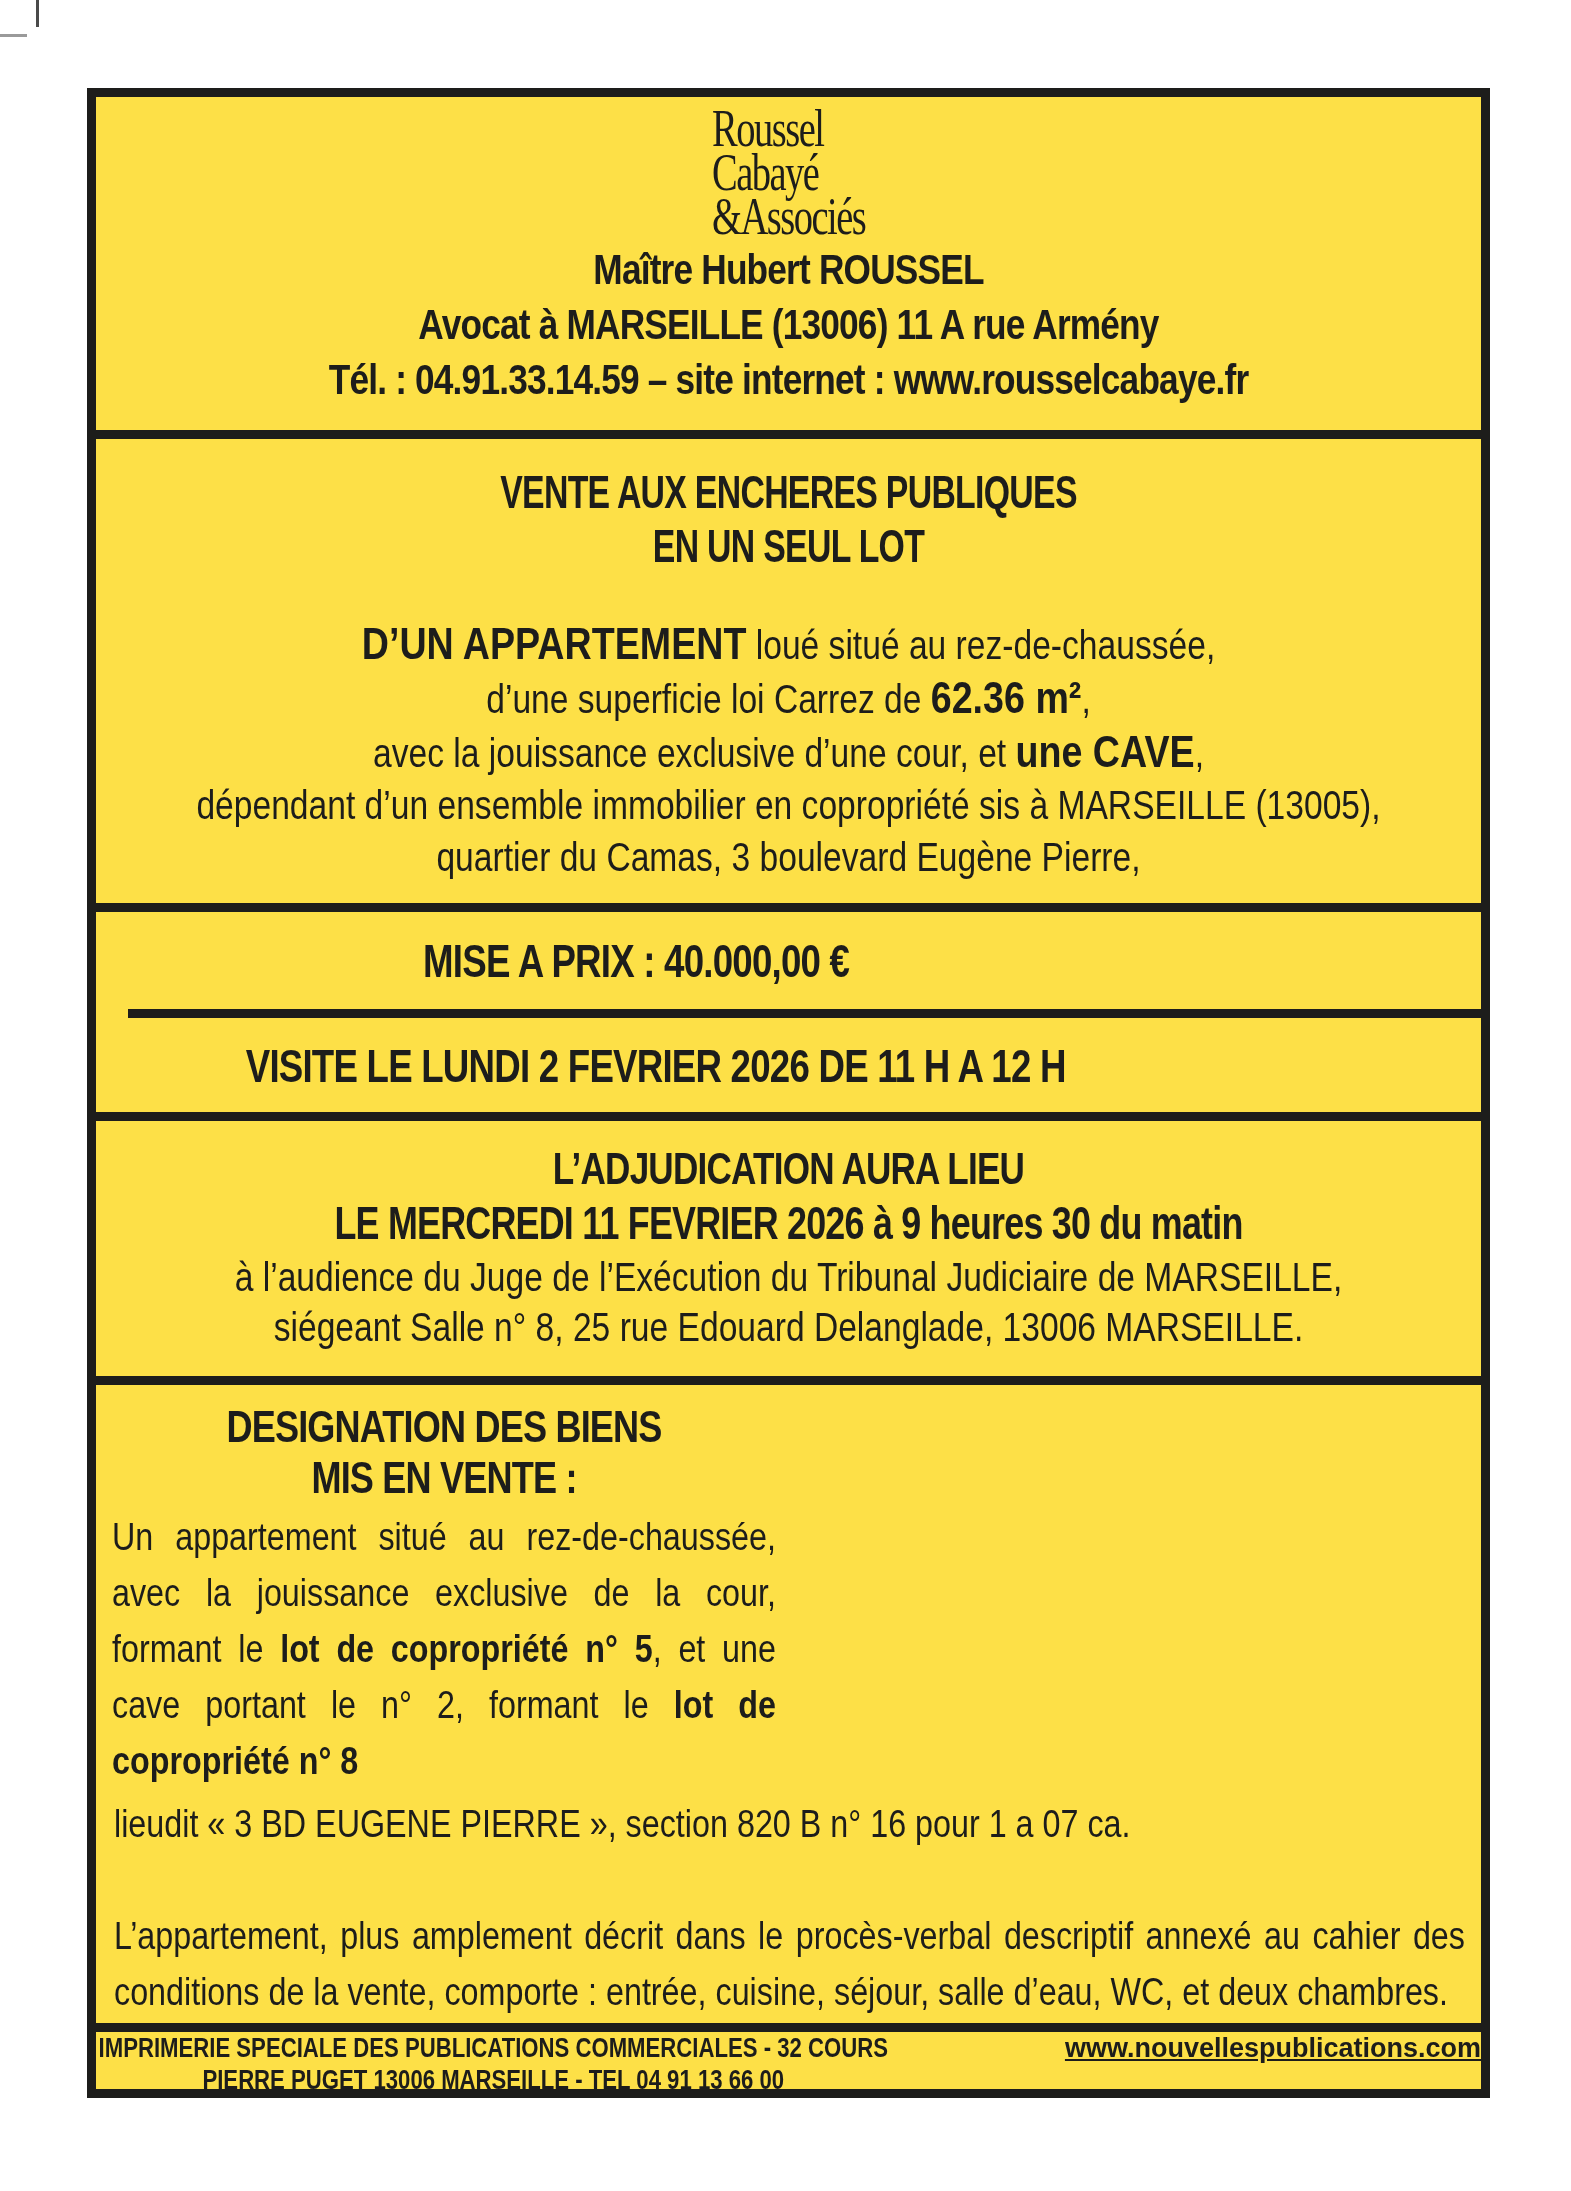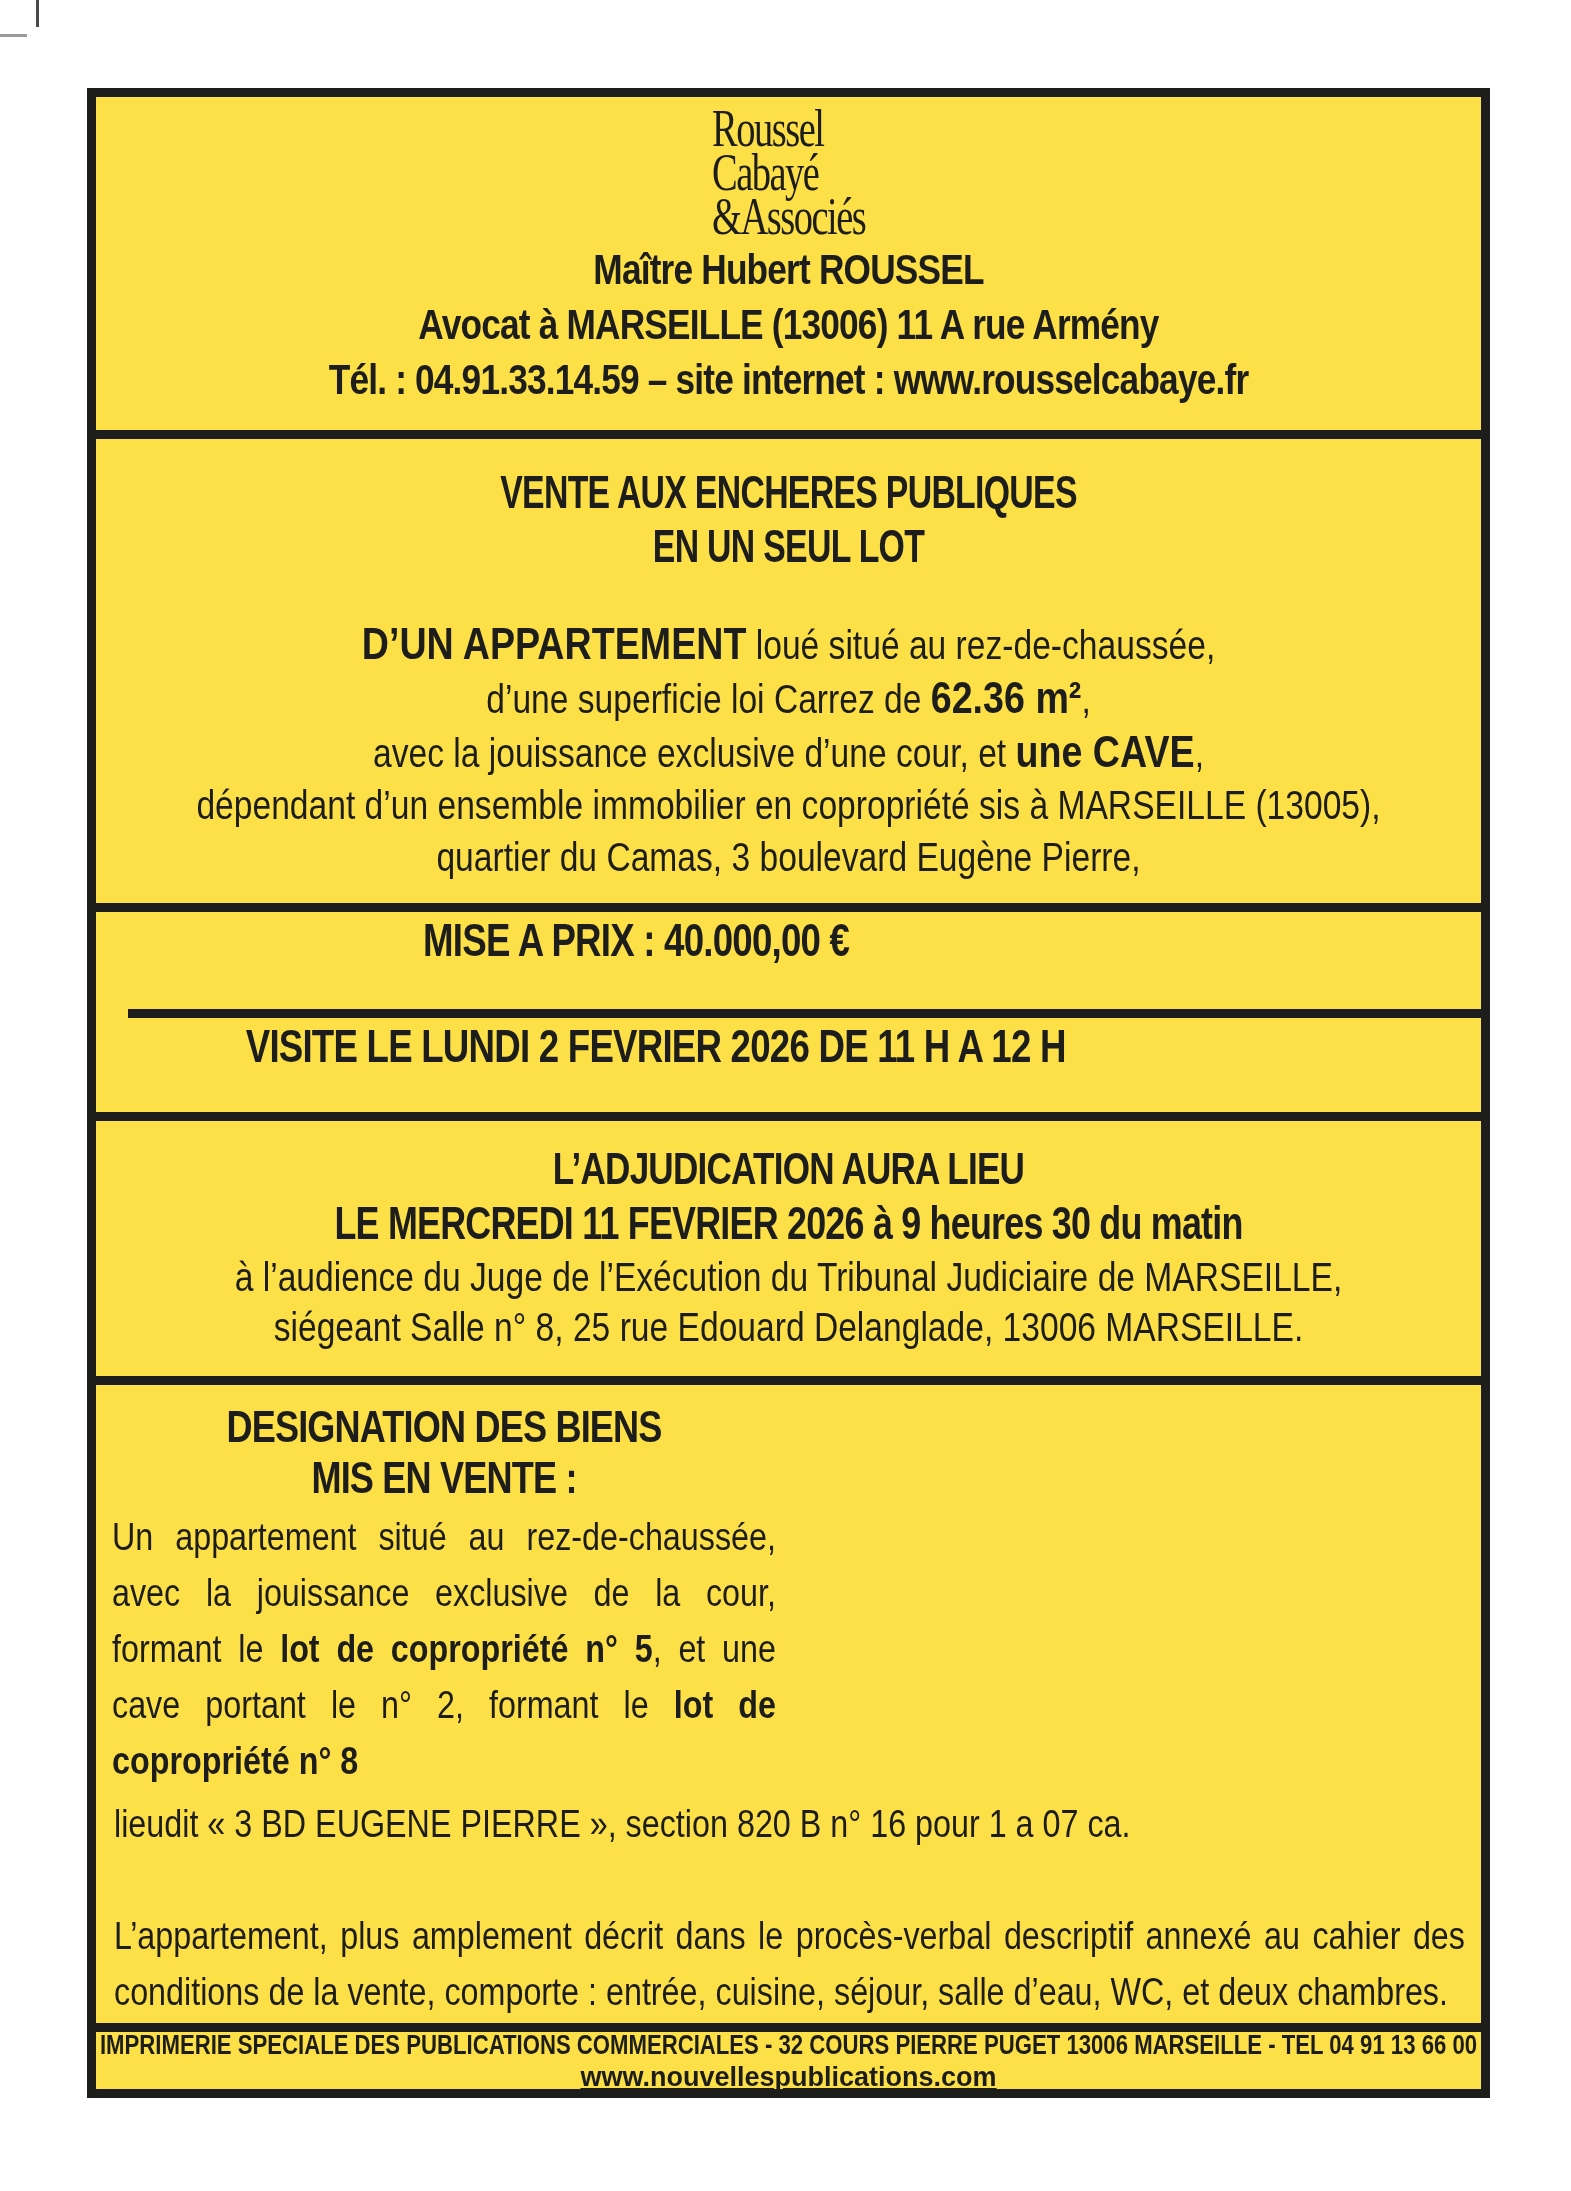--- a/index.html
+++ b/index.html
@@ -25,40 +25,40 @@
   .sec-header{height:333px;padding-top:10px;}
   .logo-wrap{text-align:center;}
   .logo{display:inline-block;text-align:left;font-family:"Liberation Serif",serif;
         font-size:52px;line-height:44px;letter-spacing:-2px;transform:scaleX(.74);transform-origin:50% 0;}
   .lawyer{font-weight:bold;font-size:43px;line-height:49px;letter-spacing:-1px;margin-top:6px;}
   
   .sec-sale{height:473px;padding-top:26px;}
   .sale-title{font-weight:bold;font-size:47px;line-height:54px;letter-spacing:-1px;}
   .sale-desc{margin-top:44px;font-size:40px;line-height:52px;}
   
-  .banner{display:flex;align-items:flex-start;justify-content:center;}
+  .banner{display:flex;align-items:center;justify-content:center;}
   .sec-price{height:106px;}
   .sec-visit{height:103px;margin-left:32px;}
   .banner-text{font-weight:bold;font-size:47px;letter-spacing:-1px;}
   
   .sec-adj{height:264px;padding-top:21px;}
   .adj-heading{font-weight:bold;font-size:45px;line-height:53px;letter-spacing:-1px;}
   .adj-date{font-weight:bold;font-size:46px;line-height:57px;letter-spacing:-1px;}
   .adj-venue{font-size:40px;line-height:50px;}
   
   .sec-cols{height:647px;display:flex;flex-direction:column;}
   .col-left{box-sizing:border-box;width:694px;padding:16px 14px 0 16px;}
   .col-divider{width:4px;background:#1d1d1b;flex:0 0 auto;}
   .col-right{box-sizing:border-box;flex:1 1 auto;padding:7px 16px 0 18px;}
   .col-heading{font-weight:bold;font-size:44px;line-height:51px;letter-spacing:-1px;}
   .col-body{font-size:38px;line-height:56px;text-align:justify;margin-top:6px;}
   .col-p{font-size:38px;line-height:56px;text-align:justify;}
   .col-p + .col-p{margin-top:56px;}
   
-  .sec-footer{flex:1 1 auto;display:flex;flex-direction:column;justify-content:center;}
+  .sec-footer{flex:1 1 auto;display:flex;flex-direction:row;justify-content:center;}
   .footer-line{font-weight:bold;font-size:27px;line-height:32px;}
   .footer-site{font-weight:bold;font-size:27px;line-height:32px;text-decoration:underline;}
 </style>
 </head>
 <body>
 
 <div class="page">
 
   <div class="crop-v"></div>
   <div class="crop-h"></div>

